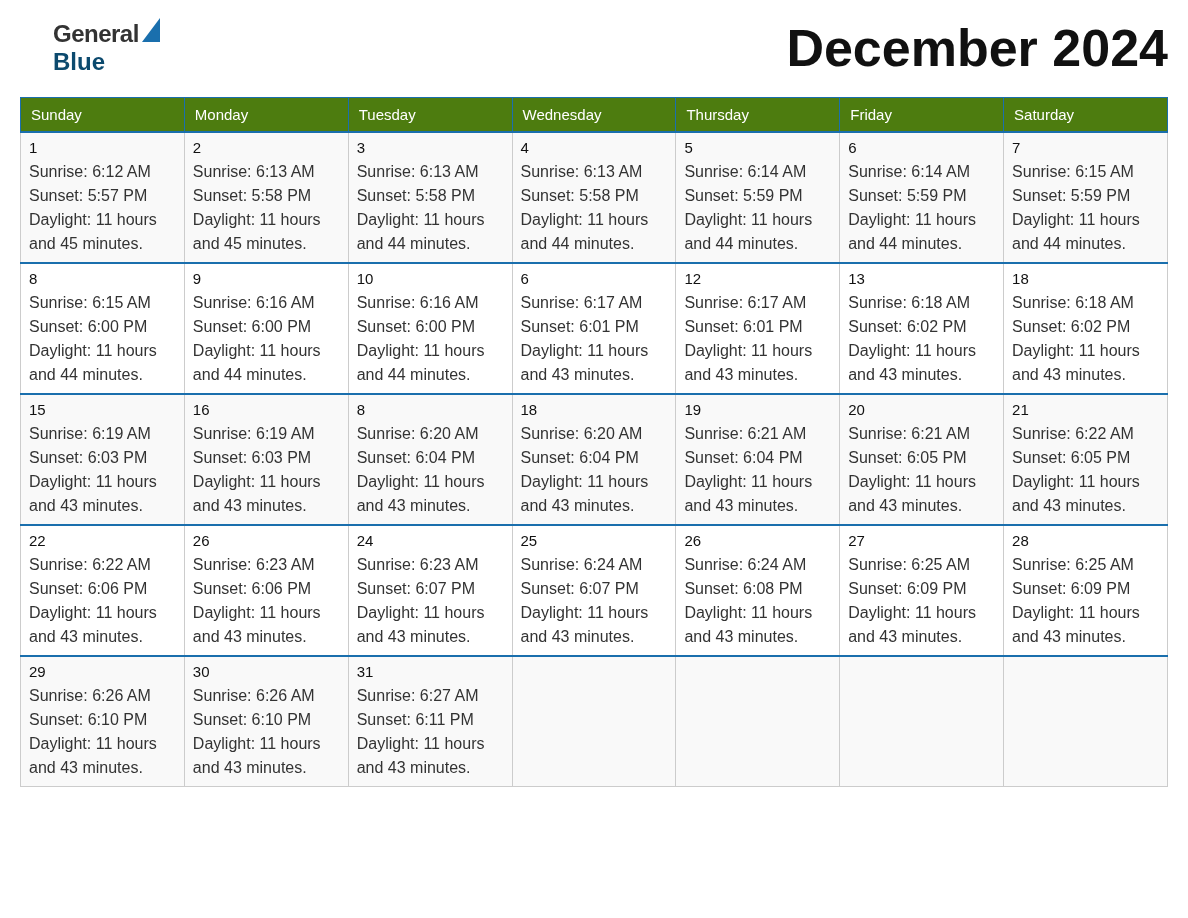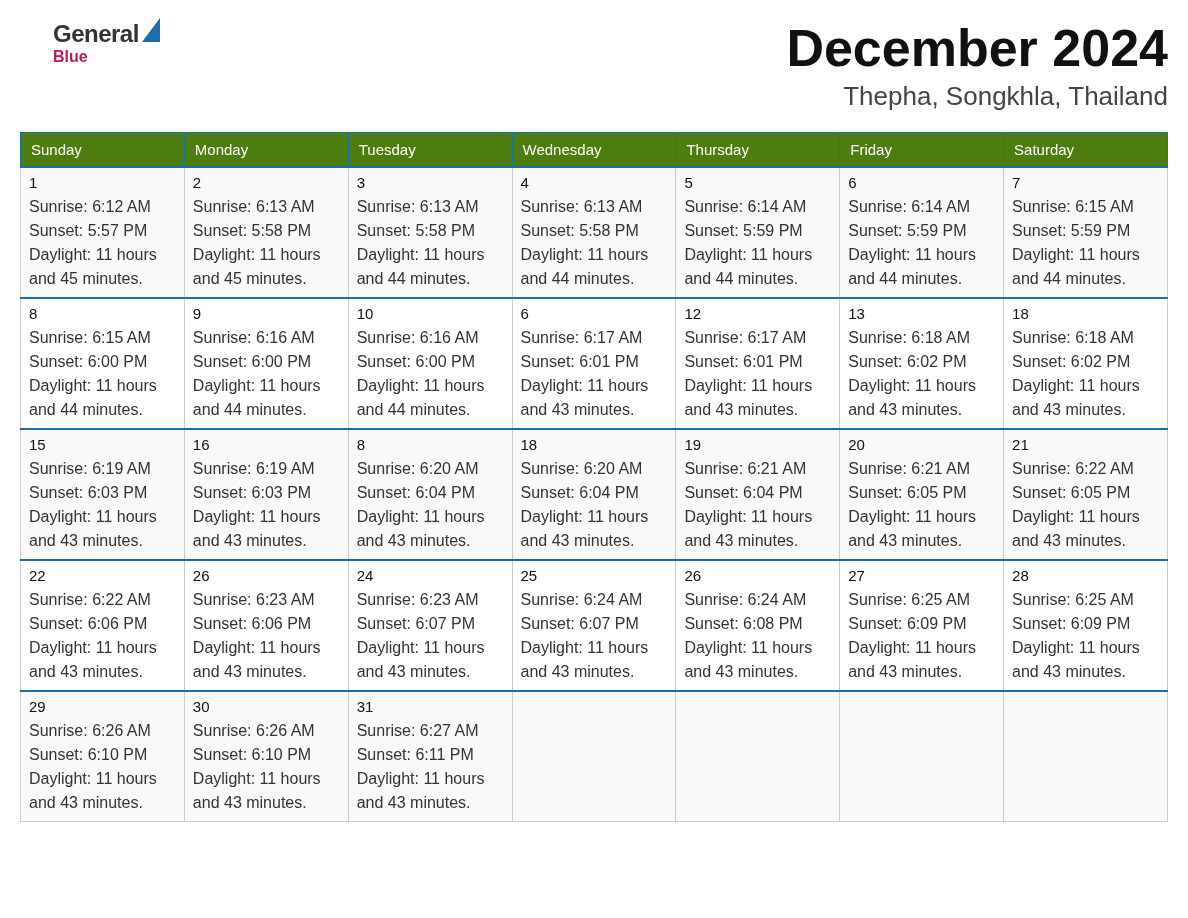--- a/index.html
+++ b/index.html
@@ -99,23 +99,23 @@
       margin-left: 3px;
       position: relative;
       top: -2px;
     }
     .logo-row2 {
       display: flex;
       align-items: center;
       margin-left: 0;
     }
     .logo-blue-text {
-      font-size: 16px;
+      font-size: 24px;
       font-weight: bold;
-      color: #be185d;
+      color: #0c4a6e;
     }
   </style>
 </head>
 <body>
 
 <div class="header">
   <div class="logo-wrap">
     <div class="logo-row1">
       <span class="logo-general">General</span>
       <span class="logo-arrow">
@@ -123,21 +123,20 @@
           <polygon points="0,24 18,24 18,0" fill="#1a6fad"></polygon>
         </svg>
       </span>
     </div>
     <div class="logo-row2">
       <span class="logo-blue-text">Blue</span>
     </div>
   </div>
   <div class="title-block">
     <div class="month-title">December 2024</div>
-    <div class="location-title">Thepha, Songkhla, Thailand</div>
   </div>
 </div>
 
 <table class="calendar-table">
   <thead>
     <tr>
 
     <th>Sunday</th>
         <th>Monday</th>
         <th>Tuesday</th>

